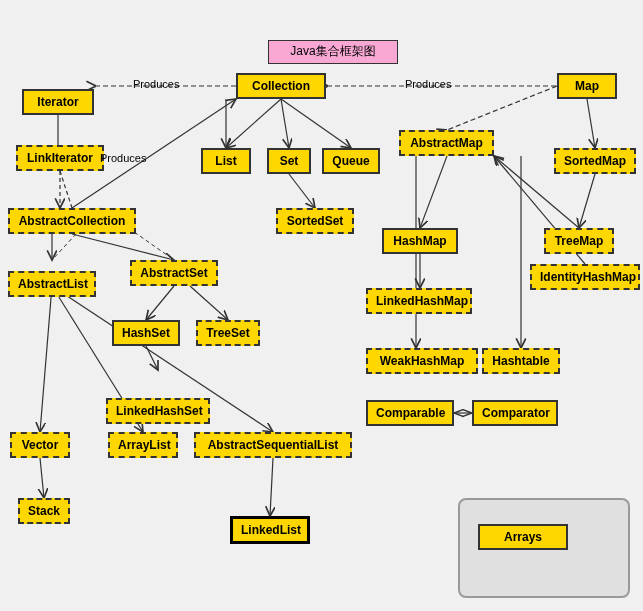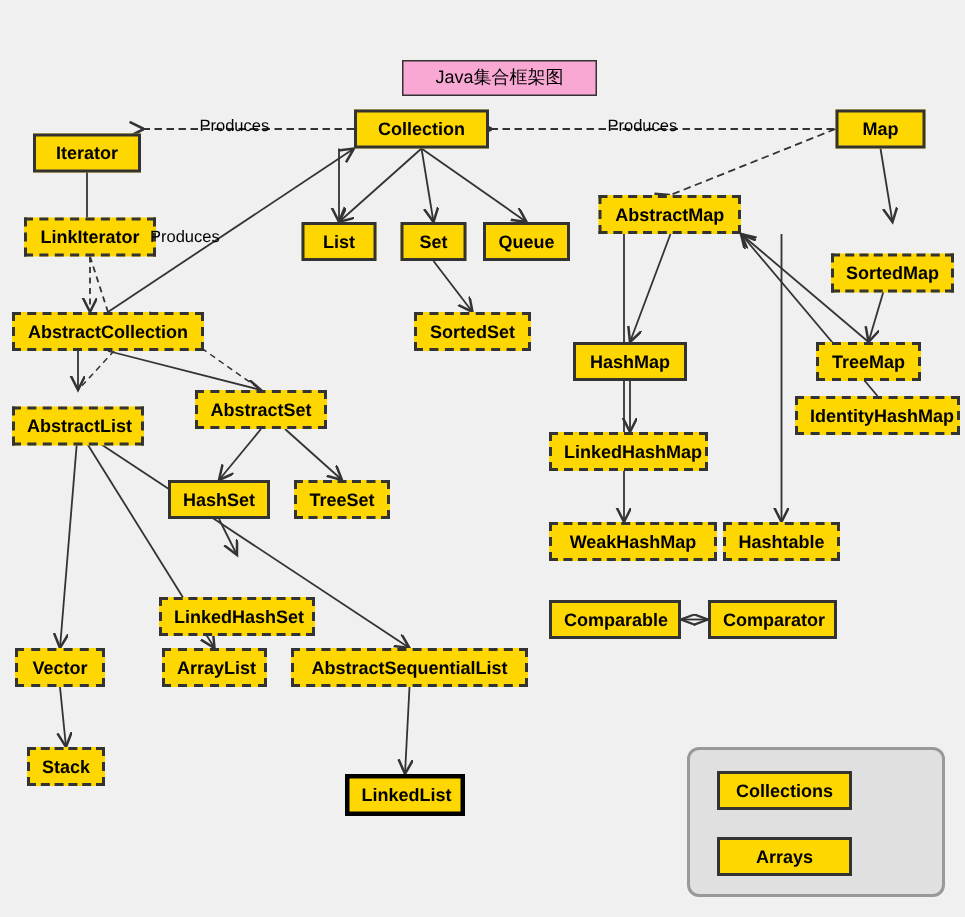--- a/index.html
+++ b/index.html
@@ -181,21 +181,21 @@
   </div>
 
   <div class="node" style="left:322px;top:148px;width:58px;height:26px;">
     <span>Queue</span>
   </div>
 
   <div class="node dashed" style="left:399px;top:130px;width:95px;height:26px;">
     <span>AbstractMap</span>
   </div>
 
-  <div class="node dashed" style="left:554px;top:148px;width:82px;height:26px;margin-top:21px;">
+  <div class="node dashed" style="left:554px;top:148px;width:82px;height:26px;">
     <span>SortedMap</span>
   </div>
 
   <div style="position:absolute;left:100px;top:152px;font-size:11px;">
     <span>Produces</span>
   </div>
 
   <div class="node dashed" style="left:8px;top:208px;width:128px;height:26px;">
     <span>AbstractCollection</span>
   </div>
@@ -270,21 +270,18 @@
 
   <div class="node dashed" style="left:18px;top:498px;width:52px;height:26px;">
     <span>Stack</span>
   </div>
 
   <div class="node solid-thick" style="left:230px;top:516px;width:80px;height:28px;">
     <span>LinkedList</span>
   </div>
 
   <div class="legend-box" style="left:458px;top:498px;width:172px;height:100px;">
-    <div class="node" style="position:relative;left:8px;top:4px;width:90px;height:26px;margin-bottom:8px;">
-      <span>Collections</span>
-    </div>
     <div class="node" style="position:relative;left:8px;top:14px;width:90px;height:26px;">
       <span>Arrays</span>
     </div>
   </div>
 
 </div>
 
 </body></html>

